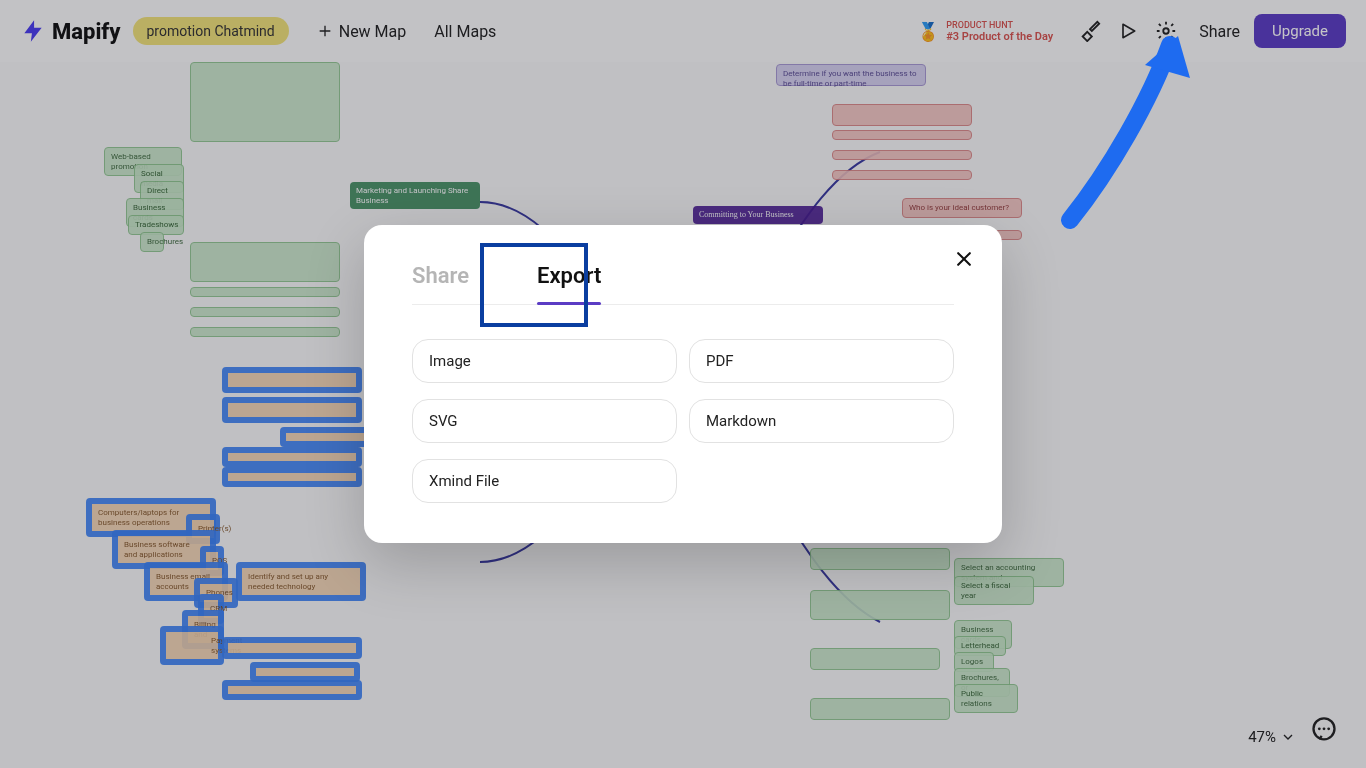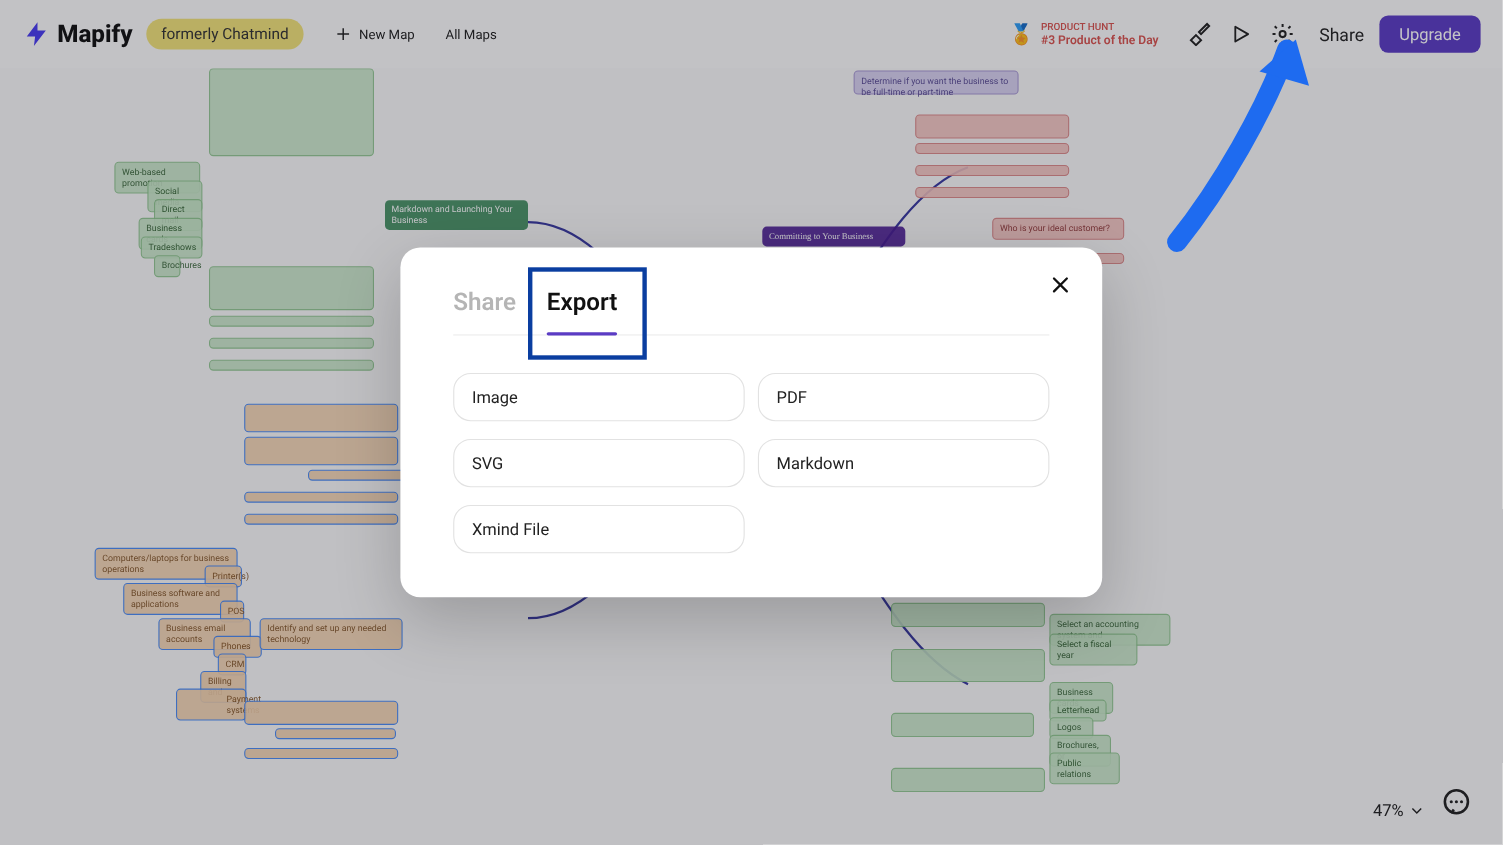--- a/index.html
+++ b/index.html
@@ -32,21 +32,21 @@
     margin-left: 12px;
     background: #f2e37a;
     color: #333;
     padding: 6px 14px;
     border-radius: 20px;
     font-size: 14px;
   }
   .nav-btn {
     display: flex; align-items: center; gap: 6px;
     margin-left: 28px;
-    font-size: 12px; color: #222;
+    font-size: 16px; color: #222;
     cursor: pointer;
   }
   .spacer { flex: 1; }
   .ph-badge {
     display: flex; align-items: center; gap: 6px;
     color: #d9534f; font-size: 11px; font-weight: 600;
     margin-right: 18px;
   }
   .ph-badge .icon { font-size: 18px; }
   .ph-badge small { display:block; font-size:9px; color:#d9534f; font-weight:500; }
@@ -75,21 +75,21 @@
     position: absolute;
     font-size: 8px;
     line-height: 1.2;
     padding: 4px 6px;
     border-radius: 4px;
     filter: blur(0.6px);
     opacity: 0.9;
   }
   .n-green { background:#c9e8c9; color:#2a5a2a; border:1px solid #8bc48b;}
   .n-dgreen{ background:#3a8a5a; color:#fff; }
-  .n-orange{ background:#f5d4b0; color:#7a4a1a; border:1px solid #3b82f6;}
+  .n-orange{ background:#f5d4b0; color:#7a4a1a; border:6px solid #3b82f6;}
   .n-dorange{background:#4c1d95; color:#fff;font-family:Liberation Serif, serif;}
   .n-purple{ background:#d4cef0; color:#4a3a8a; border:1px solid #a090d0;}
   .n-red   { background:#f5c4c0; color:#8a2a2a; border:1px solid #d98080;}
   .canvas svg.lines { position:absolute; inset:0; width:100%; height:100%; }
 
   
   .overlay {
     position: absolute; inset: 0;
     background: rgba(20,20,30,0.25);
     z-index: 20;
@@ -114,21 +114,21 @@
     margin-bottom: 34px;
   }
   .tab {
     padding: 10px 0 16px;
     font-size: 22px;
     font-weight: 600;
     color: #b5b5b5;
     cursor: pointer;
     position: relative;
   }
-  .tab.active { color: #111; }
+  .tab.active { color: #111; margin-left: 40px; }
   .tab.active::after {
     content:"";
     position:absolute; left:0; right:0; bottom:-1px;
     height:3px; background:#5b3cc4; border-radius:2px;
   }
   .tab-highlight-box {
     position: absolute;
     border: 4px solid #0a3ea0;
     pointer-events: none;
   }
@@ -172,21 +172,21 @@
 </head>
 <body>
 
 <div class="header">
   <div class="logo">
     <svg viewBox="0 0 24 24">
       <path d="M13 2 L4 14 L11 14 L10 22 L20 9 L13 9 Z" fill="#4a3cf0"></path>
     </svg>
     <span>Mapify</span>
   </div>
-  <div class="formerly-pill">formerly Chatmind</div>
+  <div class="formerly-pill">promotion Chatmind</div>
 
   <div class="nav-btn">
     <svg width="16" height="16" viewBox="0 0 24 24">
         <path d="M11 4h2v16h-2z M4 11h16v2H4z" fill="#222"></path>
       </svg>
     <span>New Map</span>
   </div>
   <div class="nav-btn">
     <span>All Maps</span>
   </div>
@@ -223,21 +223,21 @@
 
 <div class="canvas">
   <svg class="lines">
     <path d="M 480 140 C 560 140 600 260 683 320" stroke="#3a3aa0" stroke-width="2" fill="none"></path>
     <path d="M 683 320 C 600 380 560 500 480 500" stroke="#3a3aa0" stroke-width="2" fill="none"></path>
     <path d="M 683 320 C 760 260 800 120 880 90" stroke="#3a3aa0" stroke-width="2" fill="none"></path>
     <path d="M 683 320 C 760 380 800 520 880 560" stroke="#3a3aa0" stroke-width="2" fill="none"></path>
   </svg>
 
   <div class="node n-green" style="left:190px; top:0px; width:150px; height:80px;"></div>
-  <div class="node n-dgreen" style="left:350px; top:120px; width:130px;">Markdown and Launching Your Business</div>
+  <div class="node n-dgreen" style="left:350px; top:120px; width:130px;">Marketing and Launching Share Business</div>
   <div class="node n-green" style="left:104px; top:85px; width:78px;">Web-based promotion</div>
   <div class="node n-green" style="left:134px; top:102px; width:50px;">Social media</div>
   <div class="node n-green" style="left:140px; top:119px; width:44px;">Direct mail</div>
   <div class="node n-green" style="left:126px; top:136px; width:58px;">Business cards</div>
   <div class="node n-green" style="left:128px; top:153px; width:56px;">Tradeshows</div>
   <div class="node n-green" style="left:140px; top:170px; width:24px;">Brochures</div>
   <div class="node n-green" style="left:190px; top:180px; width:150px; height:40px;"></div>
   <div class="node n-green" style="left:190px; top:225px; width:150px;"></div>
   <div class="node n-green" style="left:190px; top:245px; width:150px;"></div>
   <div class="node n-green" style="left:190px; top:265px; width:150px;"></div>

